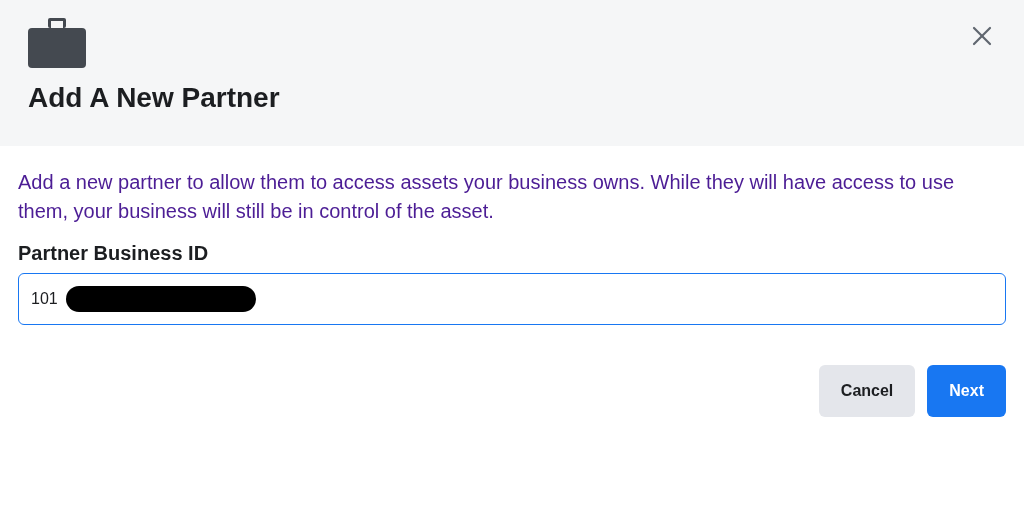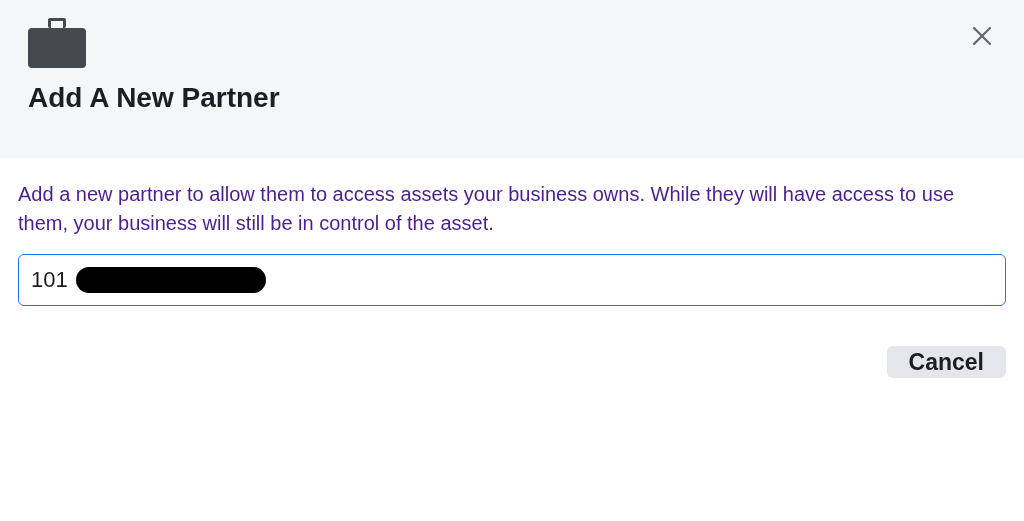--- a/index.html
+++ b/index.html
@@ -26,21 +26,21 @@
       display: flex;
       align-items: flex-end;
     }
     .briefcase-icon svg {
       display: block;
     }
     .title {
       font-size: 28px;
       font-weight: 700;
       color: #1c1e21;
-      margin-bottom: 20px;
+      margin-bottom: 8px;
     }
     .subtitle {
       font-size: 24px;
       font-weight: 600;
       color: #8a8d91;
     }
     .close-btn {
       position: absolute;
       top: 22px;
       right: 28px;
@@ -73,21 +73,21 @@
     .input-wrapper {
       position: relative;
       border: 1px solid #1877f2;
       border-radius: 6px;
       height: 52px;
       display: flex;
       align-items: center;
       padding: 0 12px;
     }
     .input-value-vis {
-      font-size: 22px;
+      font-size: 16px;
       color: #1c1e21;
       display: flex;
       align-items: center;
       gap: 8px;
     }
     .redaction {
       display: inline-block;
       width: 190px;
       height: 26px;
       background: #000;
@@ -95,23 +95,23 @@
     }
     .footer {
       padding: 20px 18px;
       display: flex;
       justify-content: flex-end;
       gap: 12px;
     }
     .btn {
       border: none;
       border-radius: 6px;
-      font-size: 23px;
+      font-size: 16px;
       font-weight: 600;
-      height: 32px;
+      height: 52px;
       padding: 0 22px;
       cursor: pointer;
       font-family: inherit;
     }
     .btn-cancel {
       background: #e4e6eb;
       color: #1c1e21;
     }
     .btn-next {
       background: #1877f2;
@@ -133,23 +133,25 @@
   <div class="close-btn">
     <svg width="22" height="22" viewBox="0 0 22 22">
       <line x1="3" y1="3" x2="19" y2="19" stroke="#606770" stroke-width="2.2" stroke-linecap="round"></line>
       <line x1="19" y1="3" x2="3" y2="19" stroke="#606770" stroke-width="2.2" stroke-linecap="round"></line>
     </svg>
   </div>
 </div>
 
 <div class="body">
   <p class="description">Add a new partner to allow them to access assets your business owns. While they will have access to use them, your business will still be in control of the asset.</p>
+  <div class="field-label">Partner Business ID</div>
   <div class="input-wrapper">
     <div class="input-value-vis">
       <span>101</span>
       <span class="redaction"></span>
     </div>
   </div>
 </div>
 
 <div class="footer">
   <button class="btn btn-cancel">Cancel</button>
+  <button class="btn btn-next">Next</button>
 </div>
 
 </body></html>

